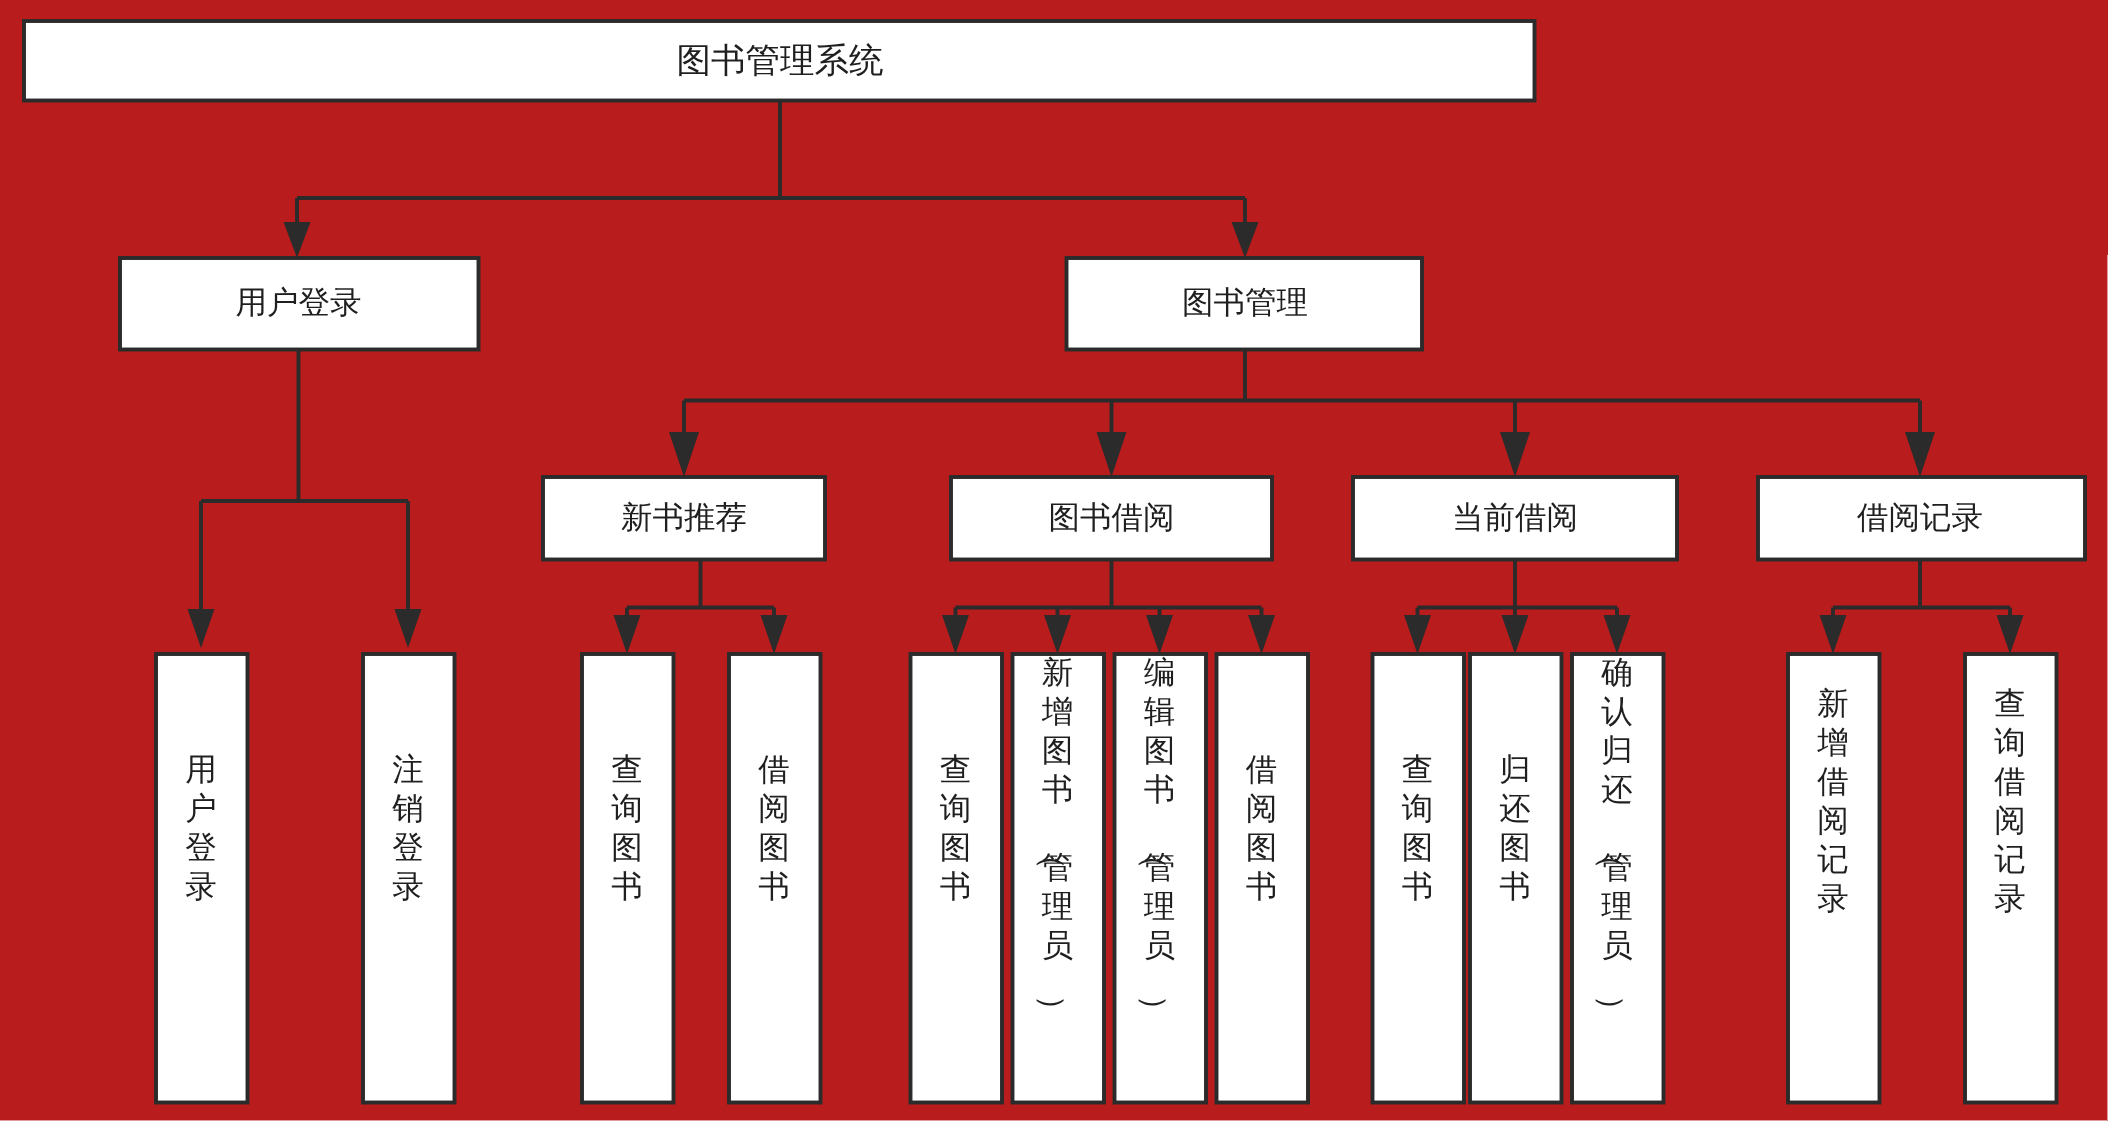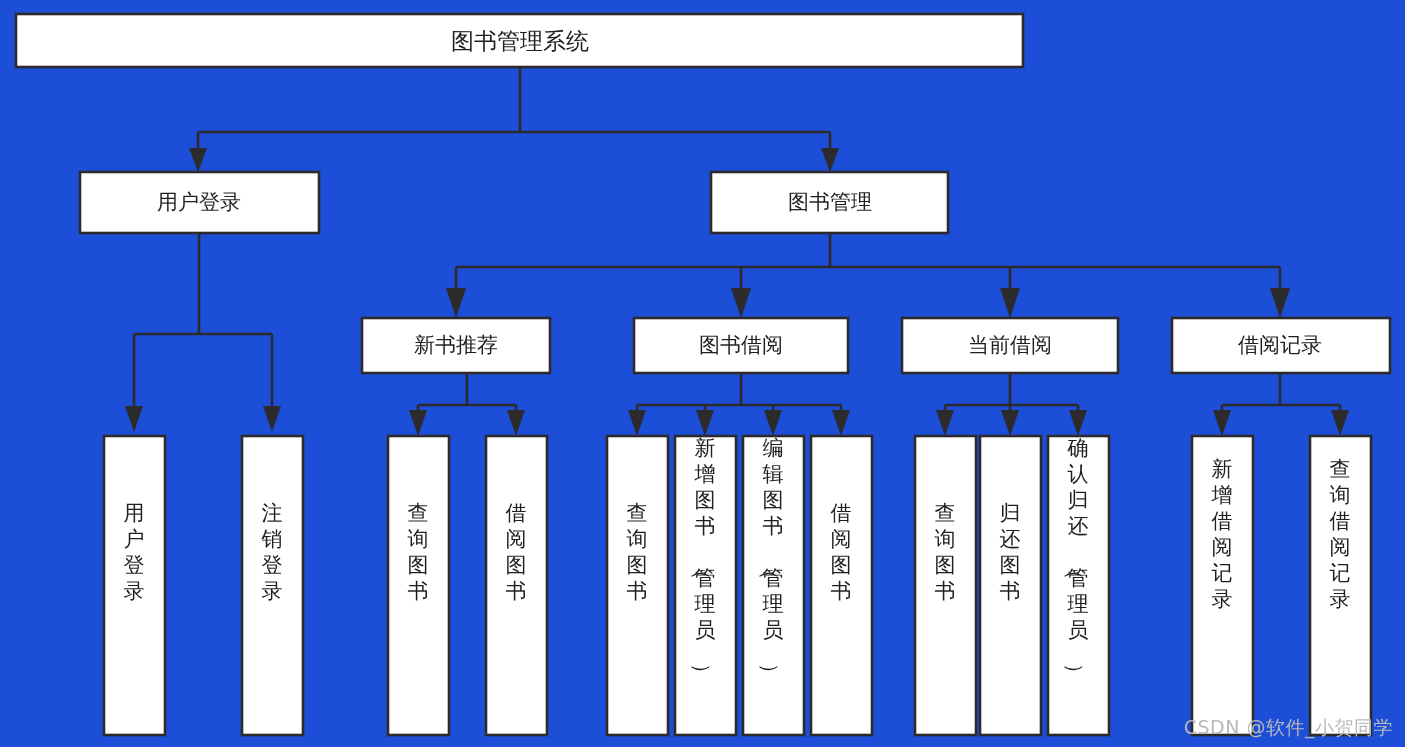--- a/index.html
+++ b/index.html
@@ -11,21 +11,21 @@
   body {
     width: 1405px;
     height: 747px;
     overflow: hidden;
     font-family: "DejaVu Sans", "Liberation Sans", sans-serif;
   }
   #diagram-root {
     position: relative;
     width: 1405px;
     height: 747px;
-    background: #1d4ed8;
+    background: #b91c1c;
   }
   svg#flowchart {
     position: absolute;
     left: 0;
     top: 0;
     width: 1405px;
     height: 747px;
     display: block;
   }
   .node-rect {
@@ -227,14 +227,13 @@
       <rect class="node-rect" x="1192" y="436" width="61" height="299"></rect>
       <text class="node-label-vertical" x="1222" y="476"><tspan x="1222" y="476">新</tspan><tspan x="1222" y="502">增</tspan><tspan x="1222" y="528">借</tspan><tspan x="1222" y="554">阅</tspan><tspan x="1222" y="580">记</tspan><tspan x="1222" y="606">录</tspan></text>
     </g>
     <g>
       <rect class="node-rect" x="1310" y="436" width="61" height="299"></rect>
       <text class="node-label-vertical" x="1340" y="476"><tspan x="1340" y="476">查</tspan><tspan x="1340" y="502">询</tspan><tspan x="1340" y="528">借</tspan><tspan x="1340" y="554">阅</tspan><tspan x="1340" y="580">记</tspan><tspan x="1340" y="606">录</tspan></text>
     </g>
 
   </svg>
 
-  <div class="watermark-text">CSDN @软件_小贺同学</div>
 </div>
 
 </body></html>

